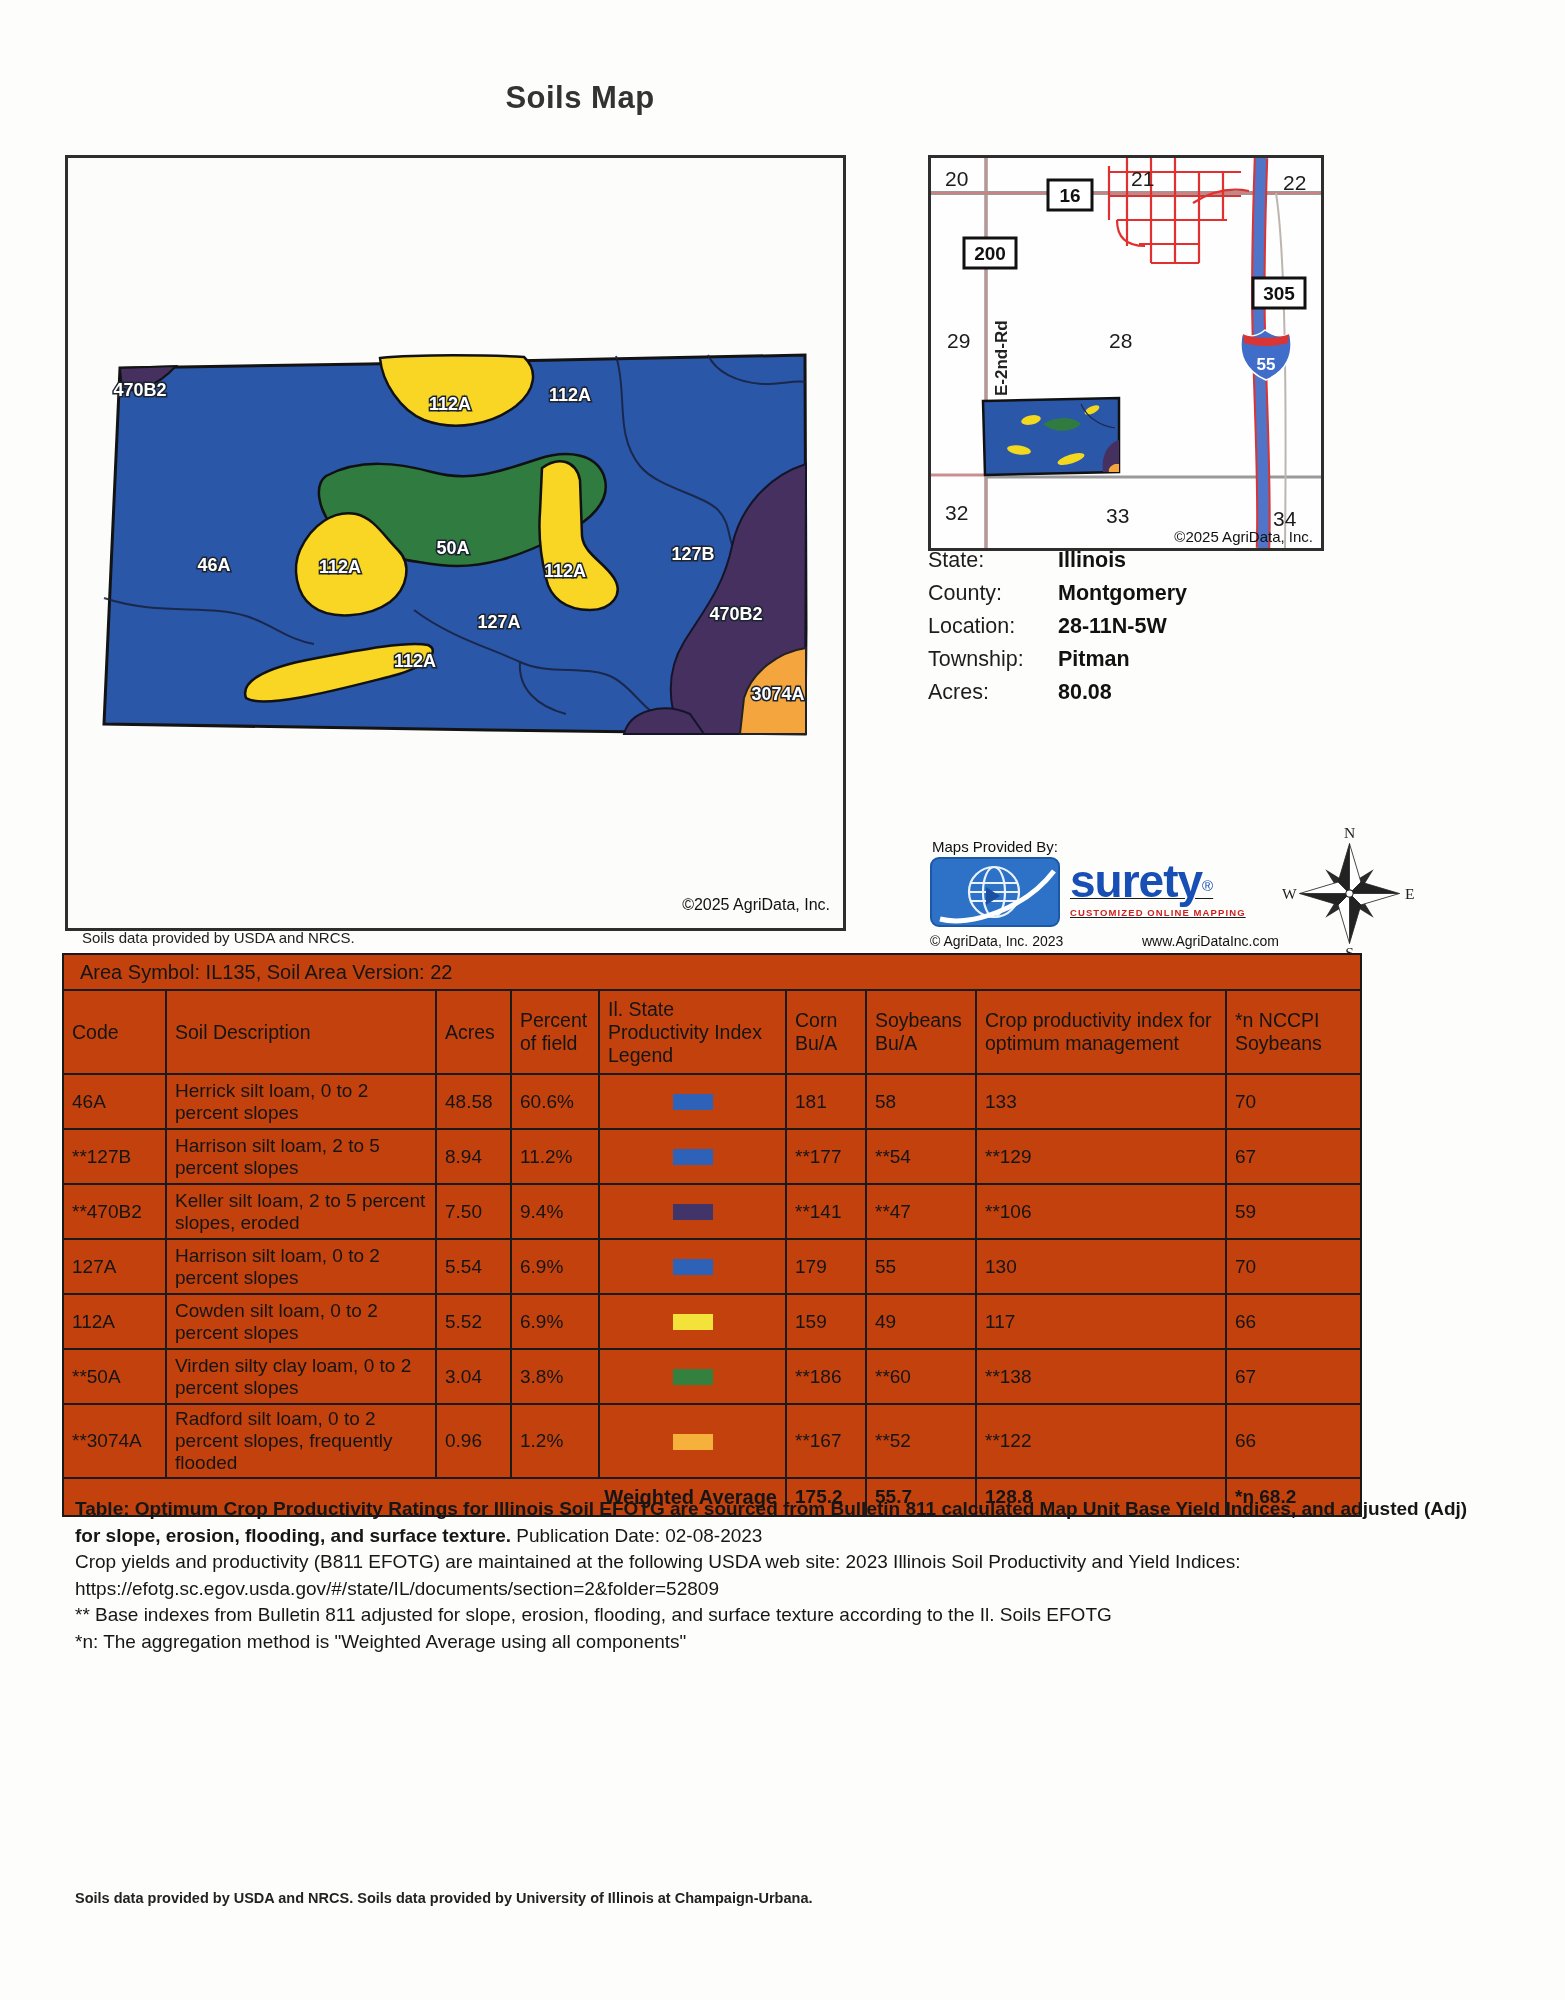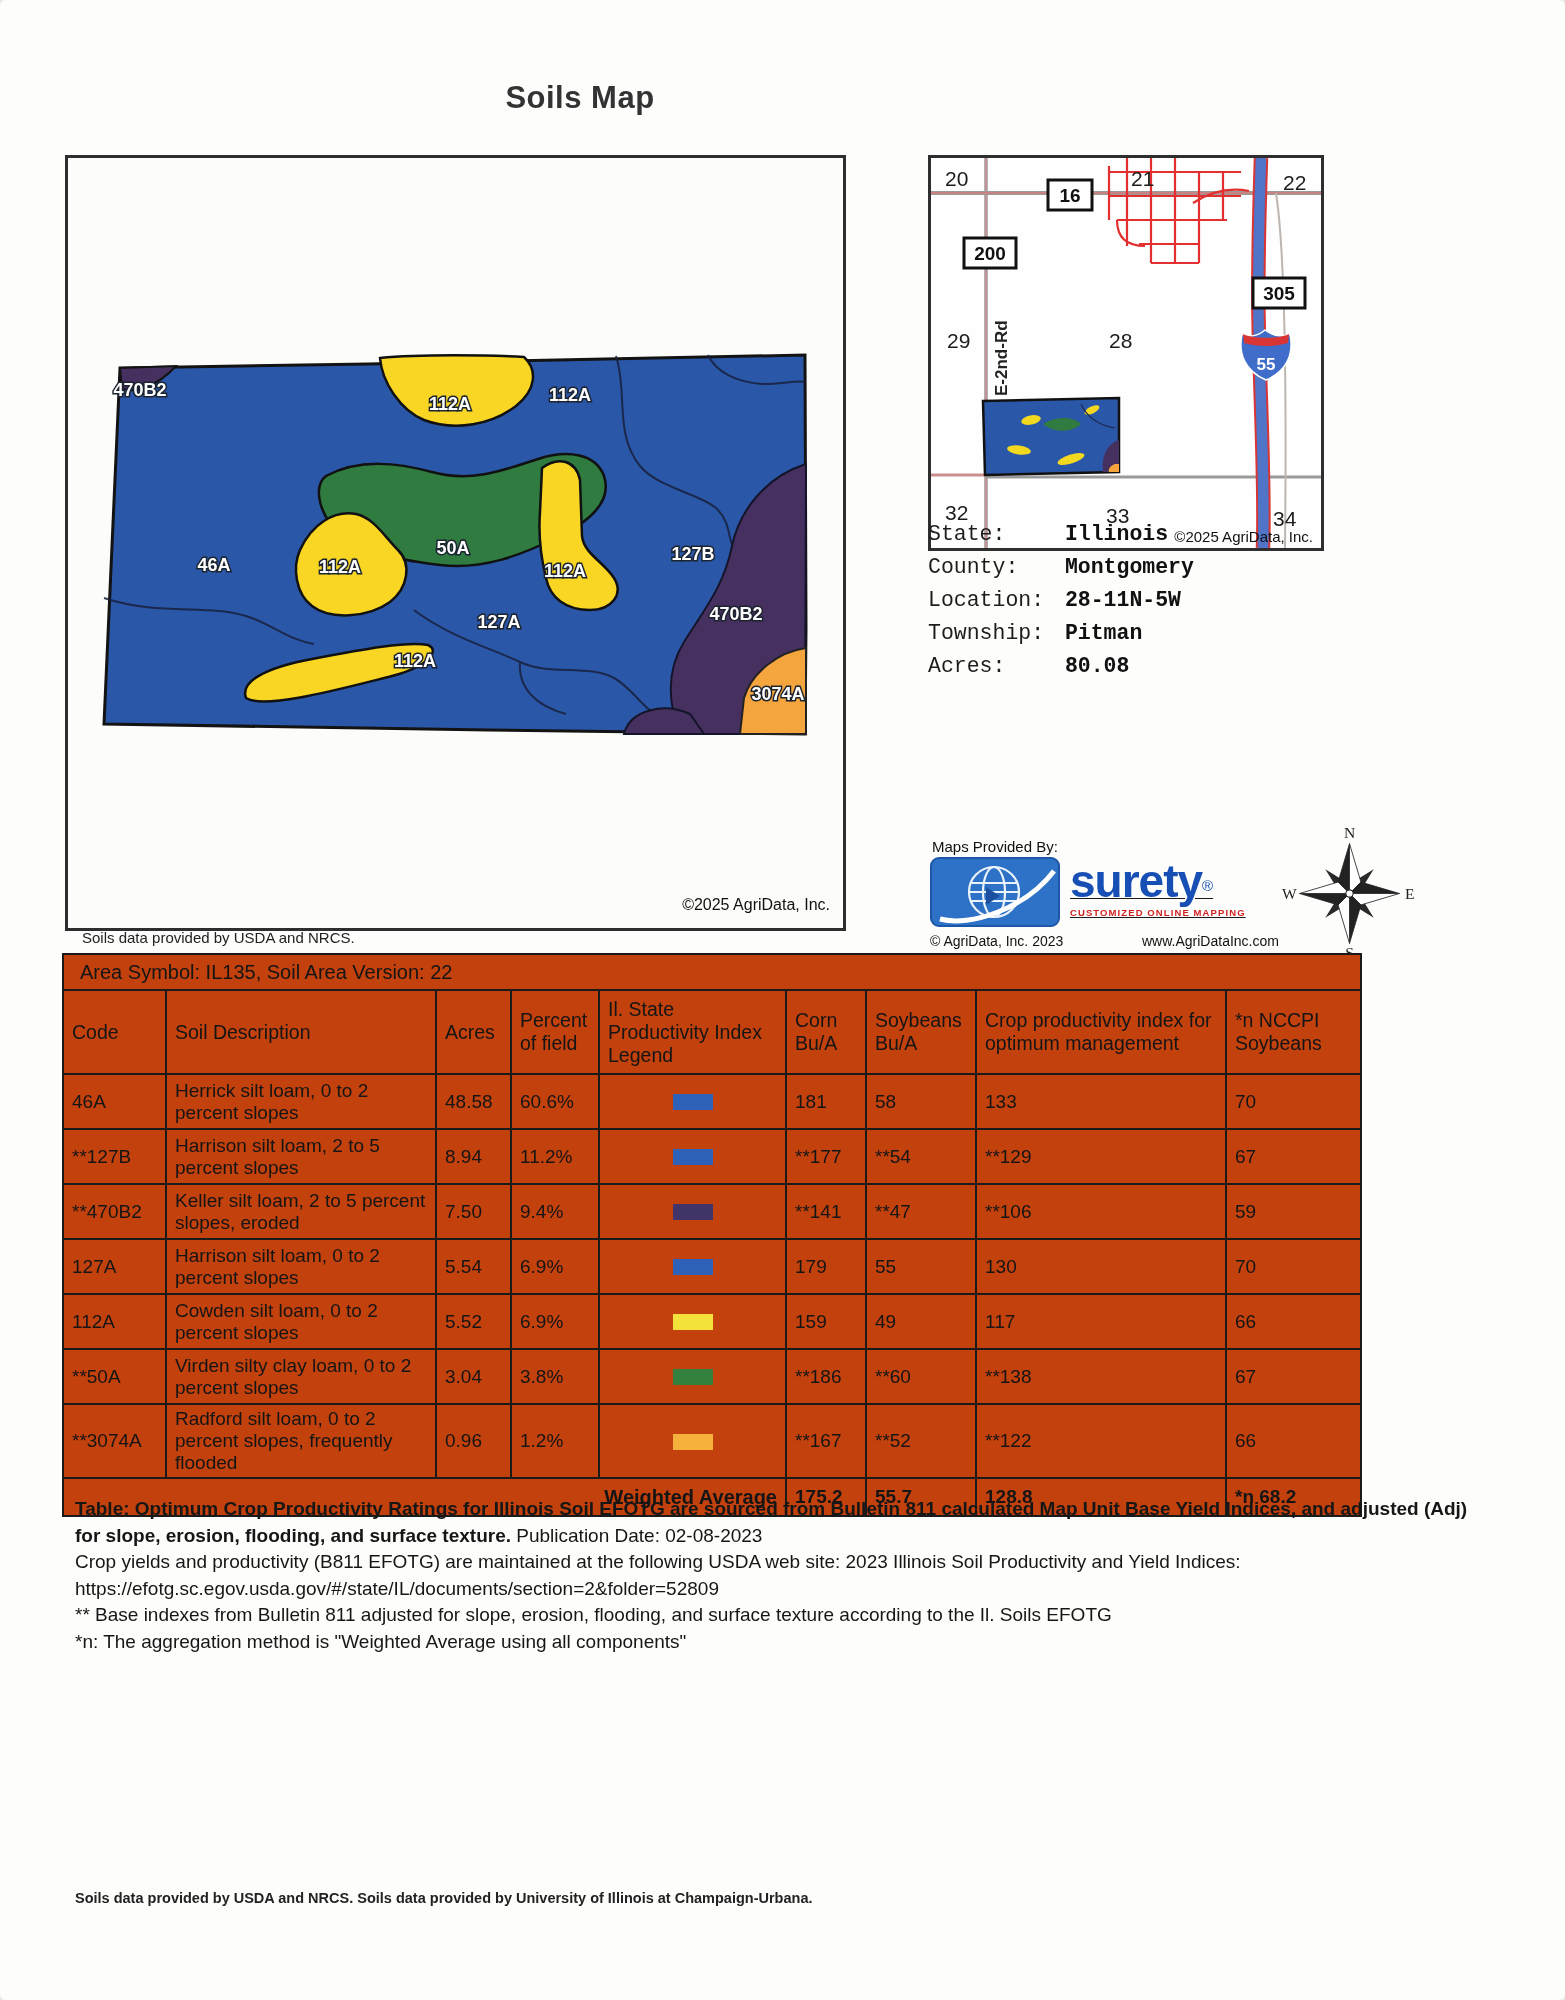--- a/index.html
+++ b/index.html
@@ -1,24 +1,24 @@
 <!DOCTYPE html>
 <html><head>
 <meta charset="utf-8">
 <style>
   html,body{margin:0;padding:0;background:#e8e8e8;}
   .page{position:relative;width:1565px;height:2000px;background:#fdfdfb;
-        font-family:"Liberation Sans",sans-serif;color:#1b1b1b;overflow:hidden;margin:0 auto;border-radius:6px;}
+        font-family:"Liberation Sans",sans-serif;color:#1b1b1b;overflow:hidden;margin:0 auto;}
   .abs{position:absolute;}
   .page-title{left:330px;top:80px;width:500px;text-align:center;
               font-size:31px;font-weight:700;color:#333;letter-spacing:.5px;}
   .map-panel{left:65px;top:155px;width:775px;height:770px;border:3px solid #2e2e2e;background:#fcfcfa;}
   .map-src-note{left:82px;top:929px;font-size:15px;color:#222;}
   .locator-panel{left:928px;top:155px;width:390px;height:390px;border:3px solid #2e2e2e;background:#fefefe;}
-  .info-block{left:928px;top:522px;width:400px;font-family:Liberation Mono, monospace;}
+  .info-block{left:928px;top:548px;width:400px;}
   .info-row{height:33px;font-size:21.5px;}
   .info-row .lbl{display:inline-block;width:124px;color:#1d1d1d;}
   .info-row .val{font-weight:700;color:#111;}
   .maps-by{left:932px;top:838px;font-size:15px;color:#111;}
   .logo-box{left:930px;top:857px;}
   .wordmark{left:1070px;top:858px;width:230px;text-decoration:underline;}
   .wordmark .wm-text{font-size:46px;font-weight:700;color:#174fb4;letter-spacing:-1px;line-height:1;}
   .wordmark .wm-reg{font-size:15px;vertical-align:super;color:#174fb4;font-weight:400;}
   .wordmark .wm-tag{font-size:9.5px;font-weight:700;color:#cf1f1f;letter-spacing:1.1px;margin-top:3px;}
   .agri-copy{left:930px;top:933px;font-size:14px;color:#111;}

